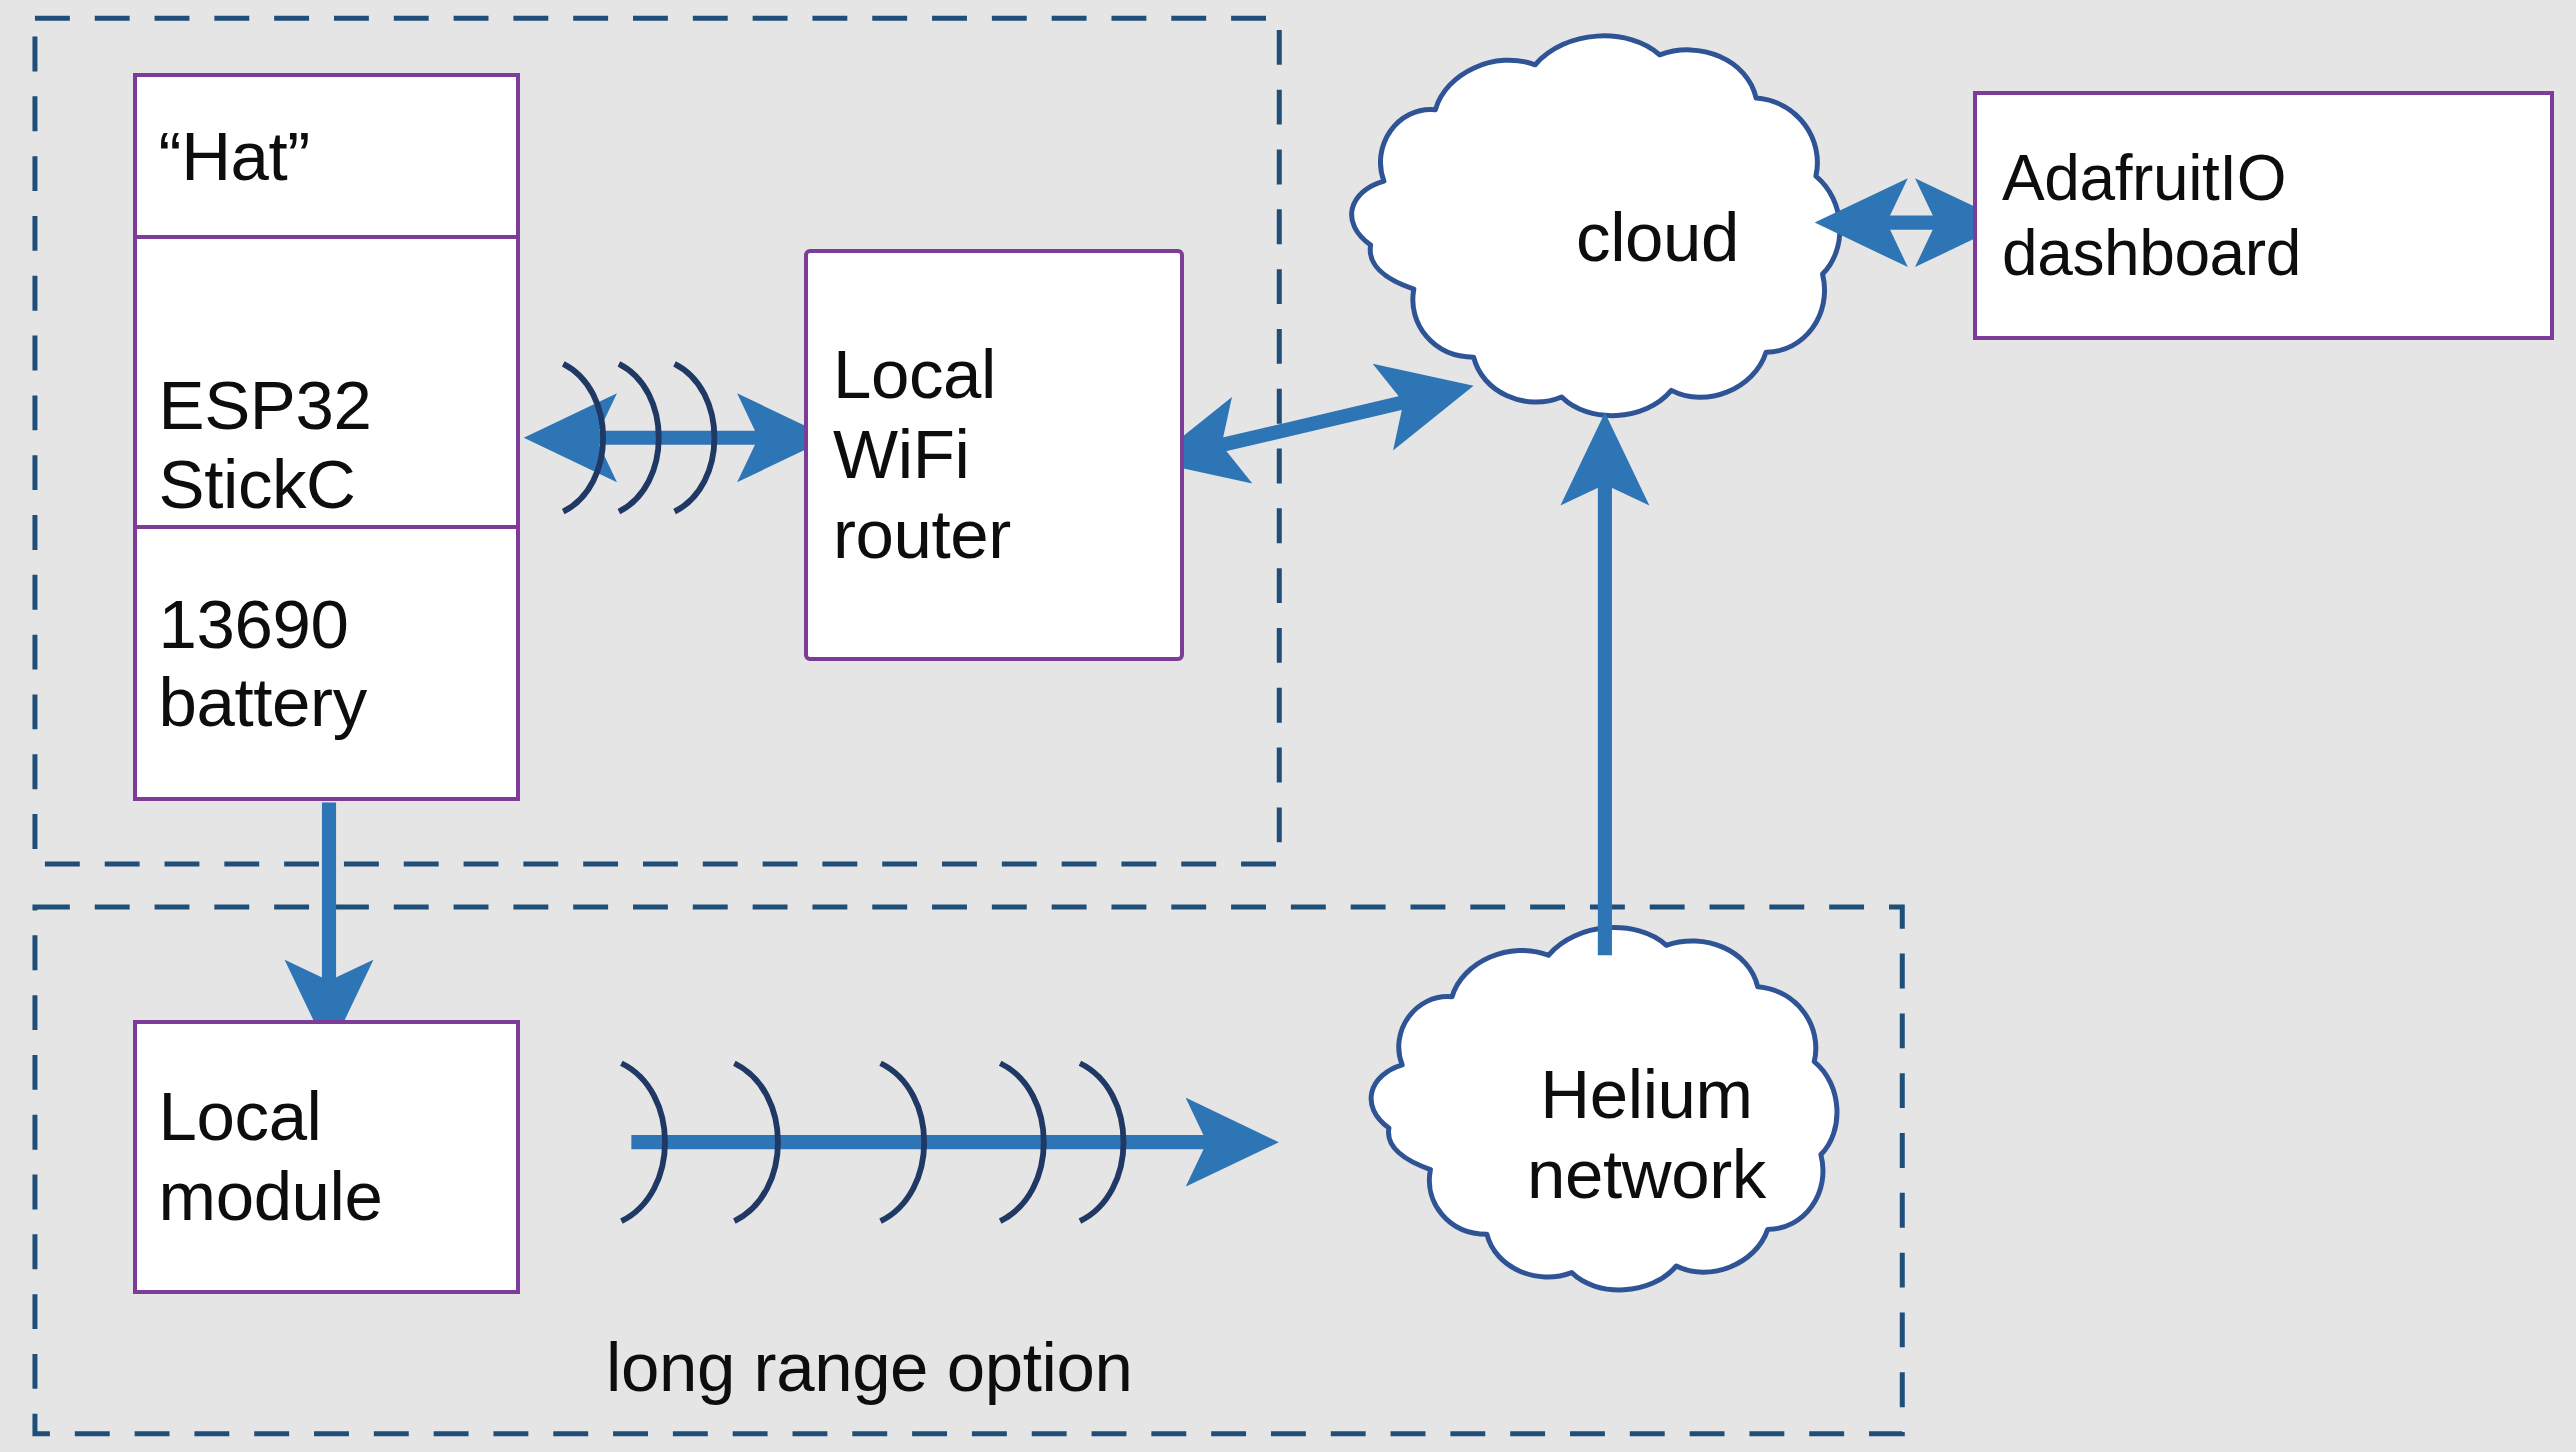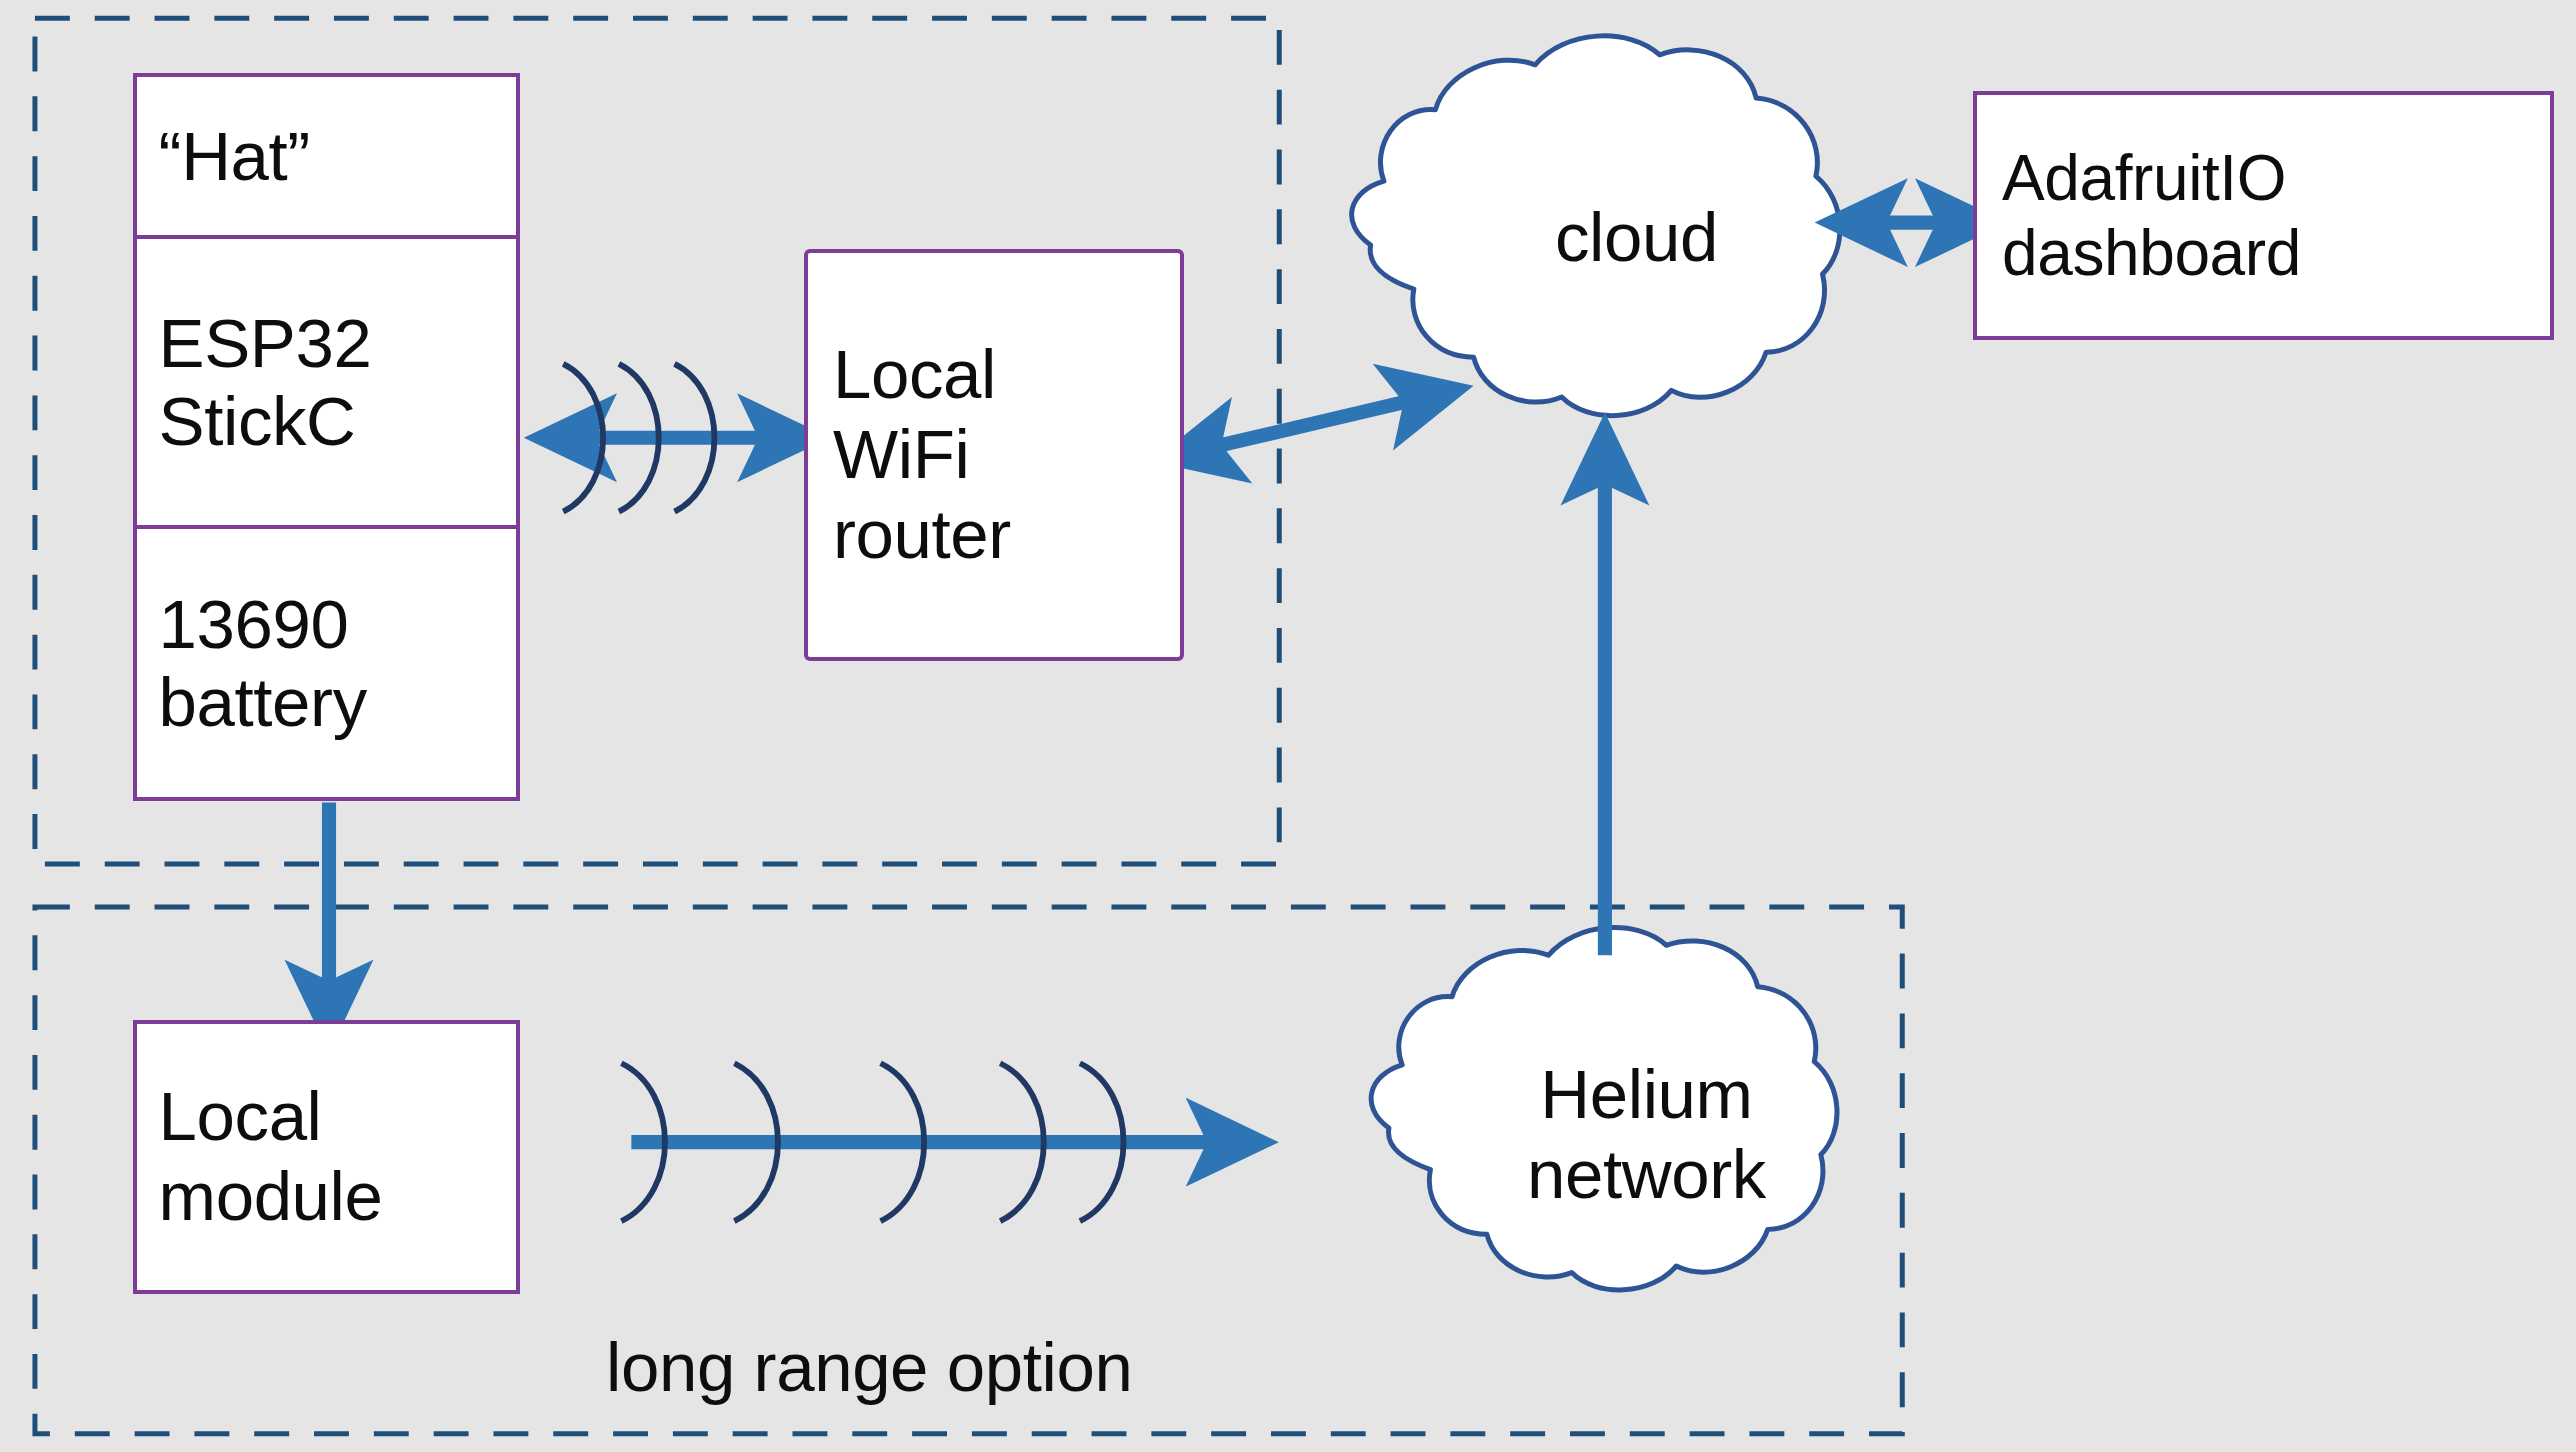--- a/index.html
+++ b/index.html
@@ -57,21 +57,21 @@
     display: flex;
     flex-direction: column;
     justify-content: center;
     color: #0d0d0d;
     white-space: pre-line;
     line-height: 1.14;
     letter-spacing: -0.4px;
     font-size: 69px;
   }
   #hat-cell-title { height: 163px; border-bottom: 4.2px solid #7D3C98; }
-  #hat-cell-mcu   { height: 291px; border-bottom: 4.2px solid #7D3C98; }
+  #hat-cell-mcu   { height: 291px; border-bottom: 4.2px solid #7D3C98; justify-content: flex-end; }
   #hat-cell-batt  { height: 270px; }
 
   
   #router-box {
     left: 804px; top: 249px; width: 380px; height: 412px;
     padding: 0 0 0 25px;
     display: flex; flex-direction: column; justify-content: center;
     font-size: 69px; white-space: pre-line; line-height: 1.16;
     letter-spacing: -0.4px;
     border-radius: 6px;
@@ -85,22 +85,22 @@
   }
   #lora-box {
     left: 133px; top: 1020px; width: 387px; height: 274px;
     padding: 0 0 0 21.6px;
     display: flex; flex-direction: column; justify-content: center;
     font-size: 69px; white-space: pre-line; line-height: 1.16;
     letter-spacing: -0.4px;
   }
   
   #cloud-label {
-    left: 1462px; top: 199px; width: 349px;
-    text-align: center; font-size: 69px;
+    left: 1390px; top: 199px; width: 349px;
+    text-align: right; font-size: 69px;
   }
   #helium-label {
     left: 1439px; top: 1055px; width: 415px;
     text-align: center; font-size: 69px; line-height: 1.16;
     white-space: pre-line;
   }
   #long-range-label {
     left: 570px; top: 1329px; width: 748px;
     font-size: 69px; letter-spacing: -0.4px; margin-left: 36px;
   }

